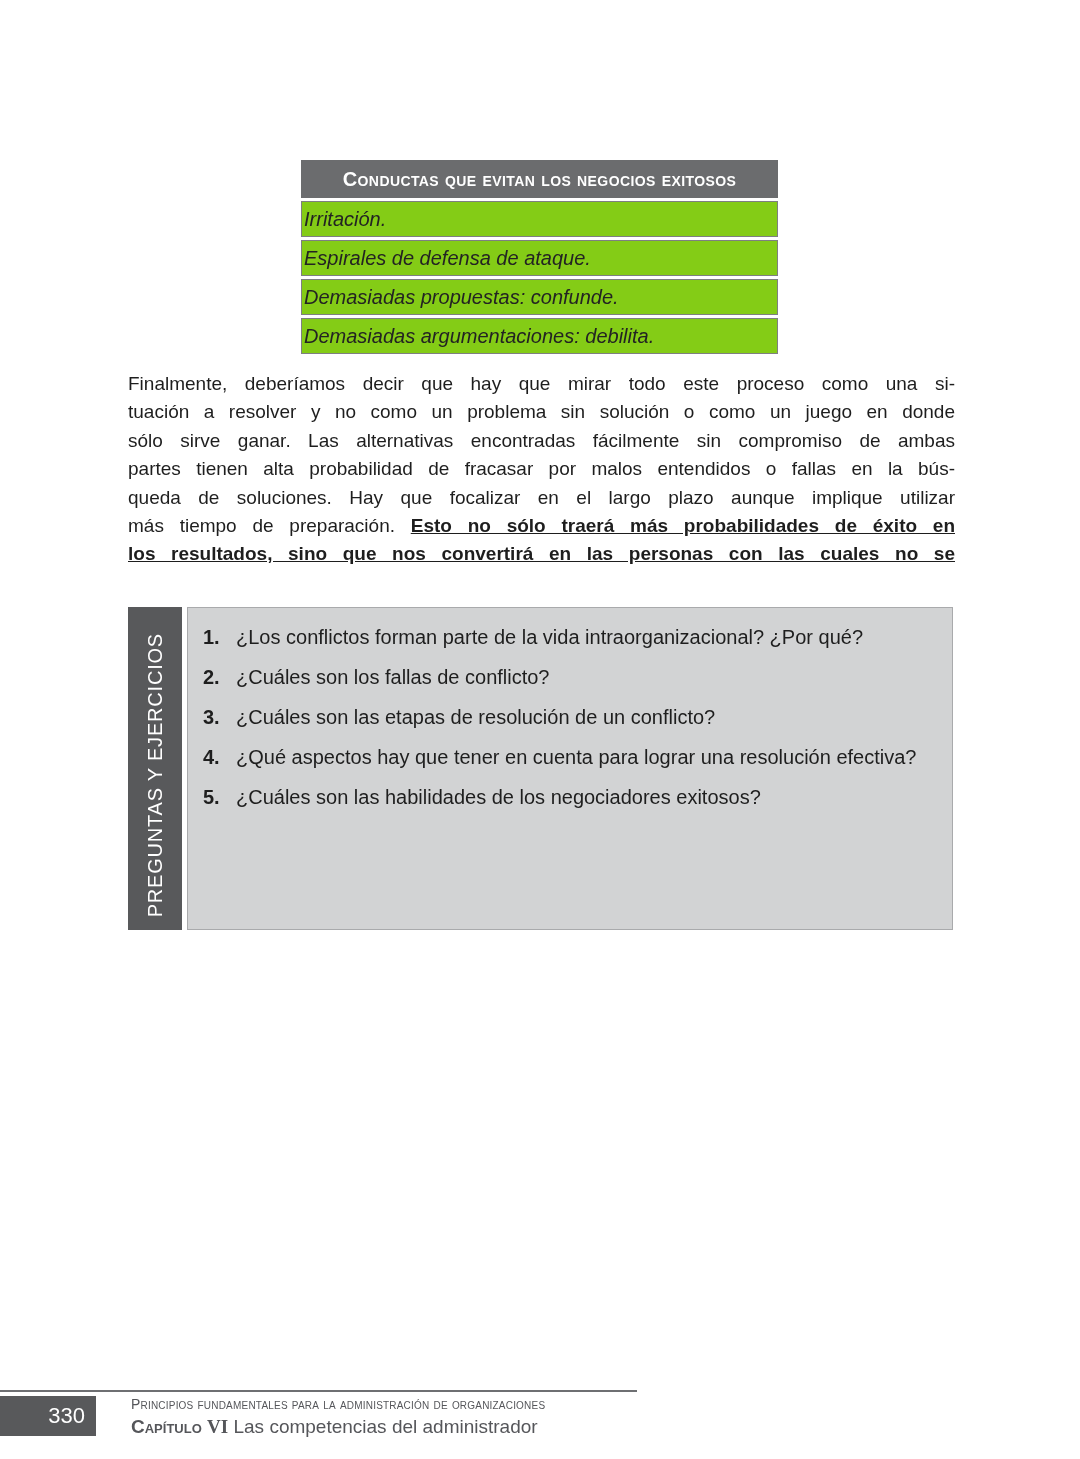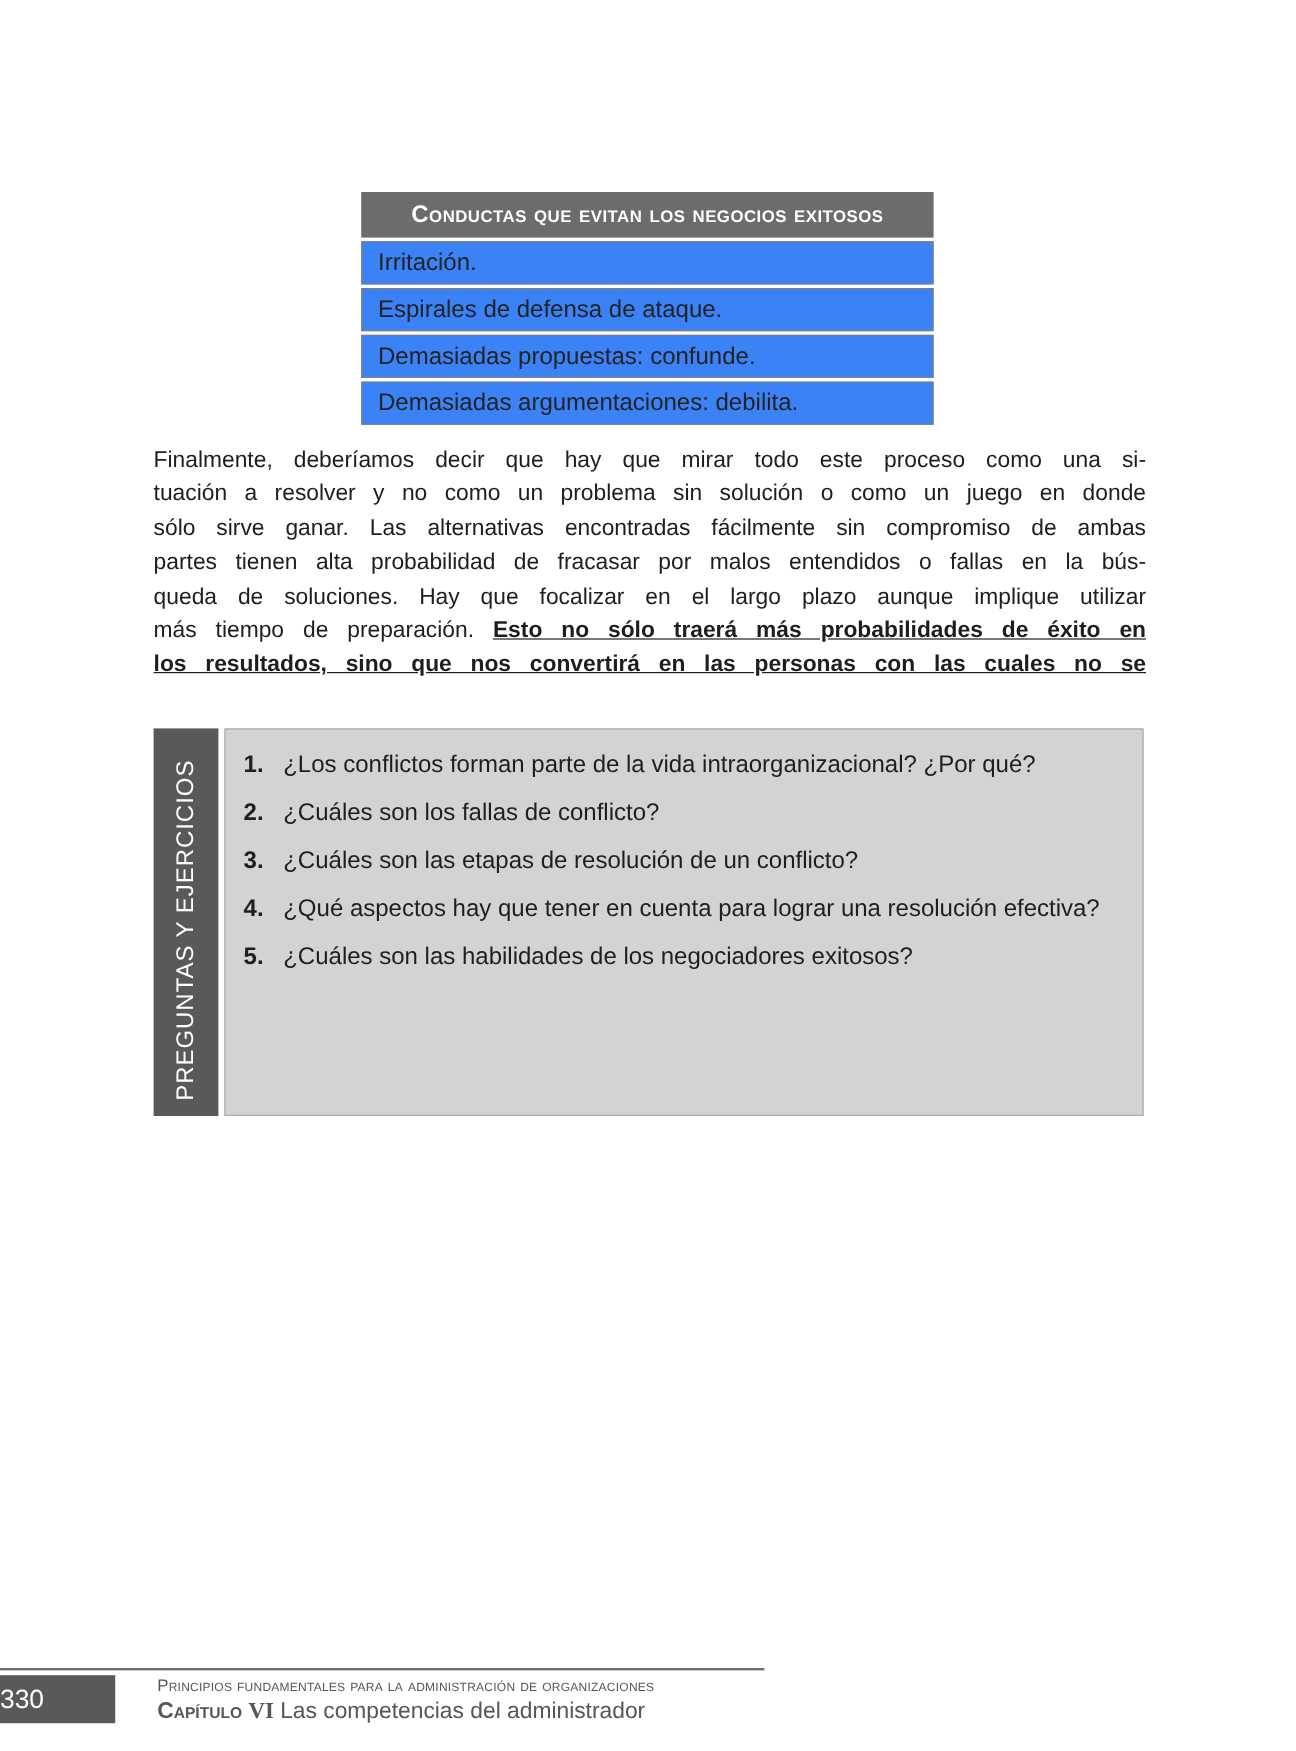--- a/index.html
+++ b/index.html
@@ -9,22 +9,22 @@
   }
 
   
   .conduct-table{position:absolute;left:301px;top:128px;width:477px;}
   .conduct-table-header{
     background:#6b6c6e;color:#ffffff;height:38px;line-height:38px;
     text-align:center;font-weight:bold;font-size:20px;
     font-variant:small-caps;letter-spacing:.4px;
   }
   .conduct-row{
-    border:1px solid #7e7f81;background:#3b82f6;margin-top:3px;
-    height:34px;line-height:34px;padding-left:13px;font-size:20px;color:#232323;
+    border:1px solid #7e7f81;background:#84cc16;margin-top:3px;
+    height:34px;line-height:34px;padding-left:2px;font-size:20px;color:#232323;font-style:italic;
   }
 
   
   .closing-paragraph{
     position:absolute;left:128px;top:338px;width:827px;
     font-size:19px;line-height:28.4px;color:#1e1e1e;
   }
   .para-line{text-align:justify;text-align-last:justify;}
   .para-line.last{text-align-last:left;}
   .para-line b{font-weight:bold;text-decoration:underline;}
@@ -47,21 +47,21 @@
   }
   .q-item{display:flex;margin-bottom:12px;font-size:20px;line-height:28px;color:#1e1e1e;}
   .q-num{font-weight:bold;width:33px;flex:0 0 33px;}
   .q-text{width:703px;white-space:nowrap;}
   .q-item.justify .q-text{white-space:normal;text-align:justify;}
 
   
   .footer-rule{position:absolute;left:0;top:1358px;width:637px;height:2px;background:#6e6f72;}
   .page-number-box{
     position:absolute;left:0;top:1364px;width:96px;height:40px;background:#58595b;
-    color:#ffffff;font-size:22px;line-height:40px;text-align:left;
+    color:#ffffff;font-size:22px;line-height:40px;text-align:right;
     padding-right:11px;box-sizing:border-box;
   }
   .footer-text{position:absolute;left:131px;top:1362px;color:#55565a;}
   .footer-book-title{
     font-variant:small-caps;font-size:14px;line-height:21px;letter-spacing:.2px;
   }
   .footer-chapter{font-size:19px;line-height:23px;}
   .footer-chapter .chapter-word{font-variant:small-caps;font-weight:bold;}
   .footer-chapter .chapter-number{font-family:"Liberation Serif", serif;font-weight:bold;}
 </style>

